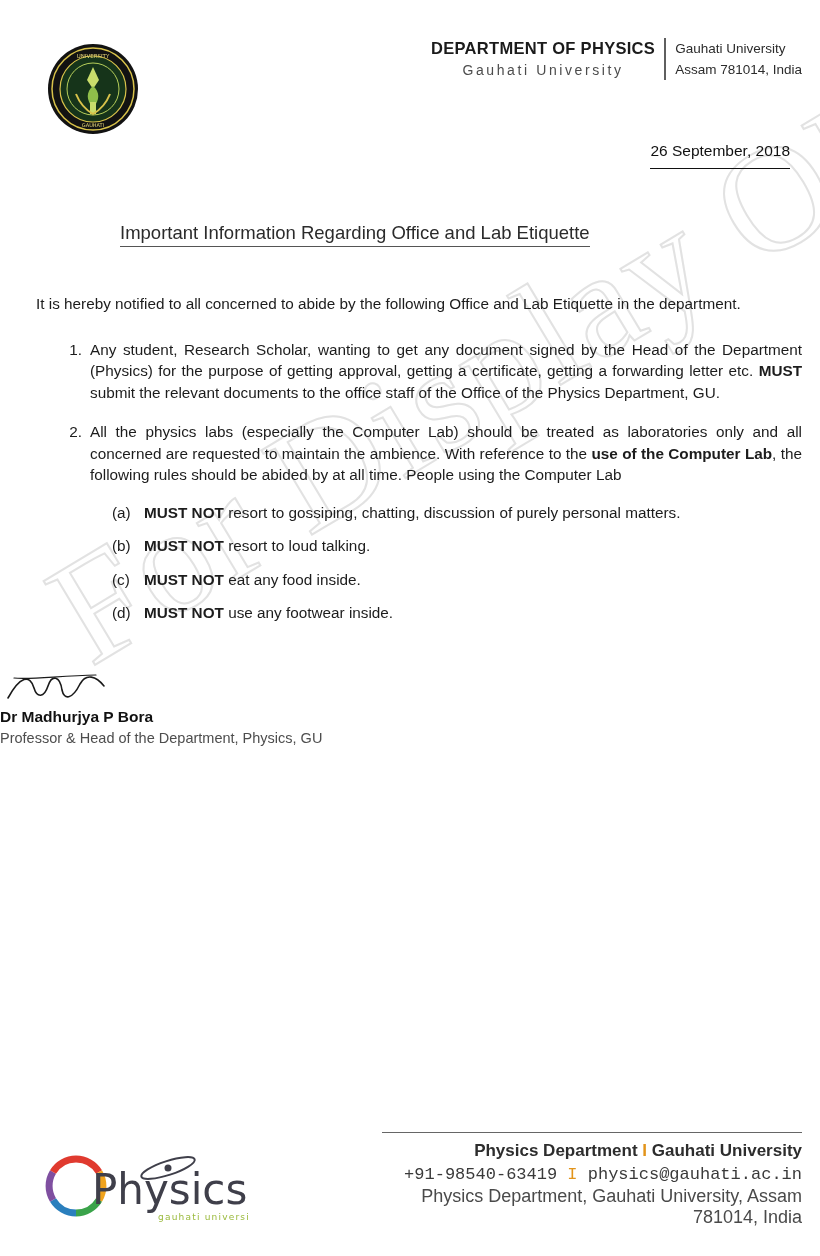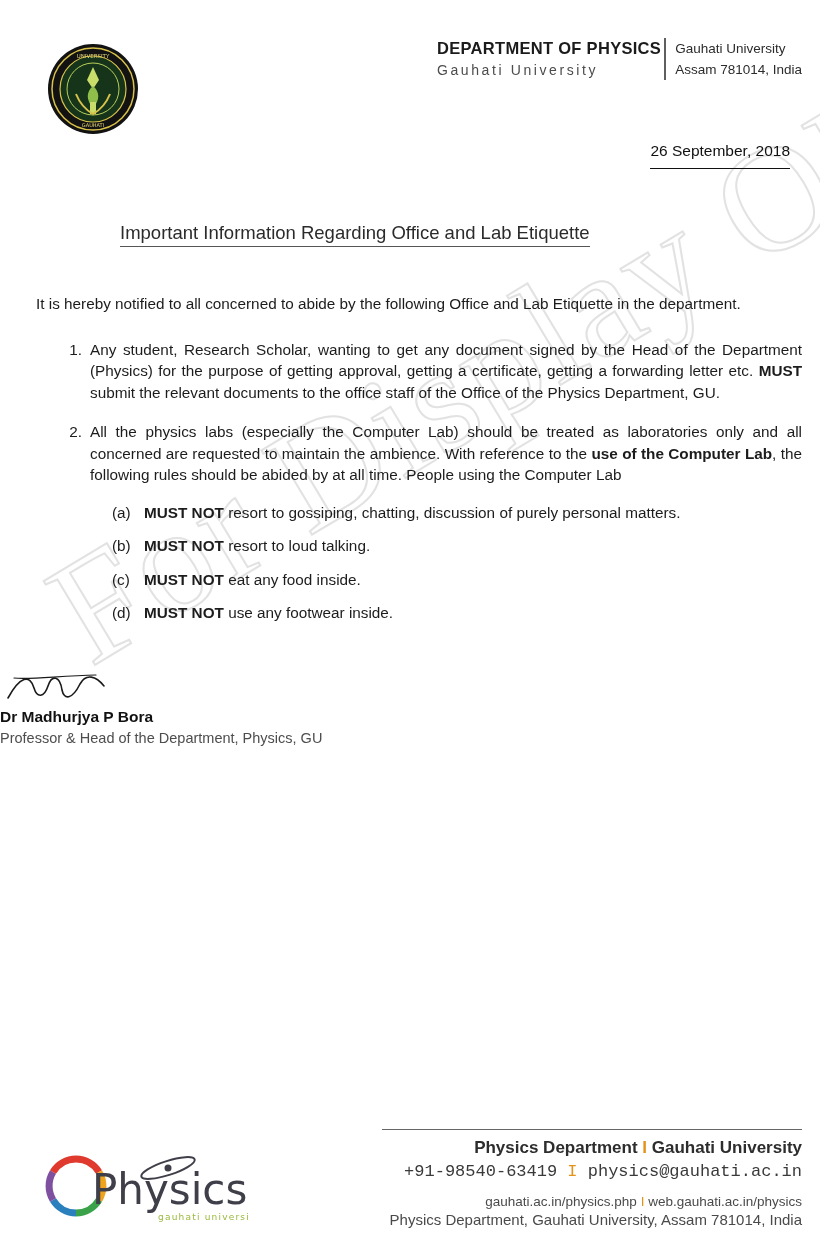--- a/index.html
+++ b/index.html
@@ -68,22 +68,22 @@
     top: 38px;
     width: 420px;
     text-align: right;
   }
   .dept-row {
     display: flex;
     justify-content: flex-end;
     align-items: flex-start;
   }
   .dept-left {
-    text-align: left;
-    padding-right: 3px;
+    text-align: center;
+    padding-right: 9px;
     border-right: 2px solid #5f5f5f;
   }
   .dept-name {
     font-size: 16.5px;
     font-weight: bold;
     letter-spacing: 0.3px;
     color: #1b1b1b;
     line-height: 20px;
   }
   .dept-sub {
@@ -242,21 +242,21 @@
     font-family: Liberation Mono, monospace;
   }
   .footer-contact .sep { color: #e2941a; }
   .footer-links {
     font-size: 13.5px;
     color: #4a4a4a;
     margin-top: 13px;
   }
   .footer-links .sep { color: #e2941a; }
   .footer-addr {
-    font-size: 15px;
+    font-size: 18px;
     color: #4a4a4a;
     margin-top: 2px;
   }
 </style>
 </head>
 <body>
 
 <div class="page">
 
   <div class="watermark">
@@ -359,22 +359,17 @@
       <div class="footer-title">
         <span>Physics Department</span>
         <span class="sep">I</span>
         <span>Gauhati University</span>
       </div>
       <div class="footer-contact">
         <span>+91-98540-63419</span>
         <span class="sep">I</span>
         <span>physics@gauhati.ac.in</span>
       </div>
-      <div class="footer-links">
-        <span>gauhati.ac.in/physics.php</span>
-        <span class="sep">I</span>
-        <span>web.gauhati.ac.in/physics</span>
-      </div>
       <div class="footer-addr">Physics Department, Gauhati University, Assam 781014, India</div>
     </div>
   </div>
 
 </div>
 
 </body></html>

